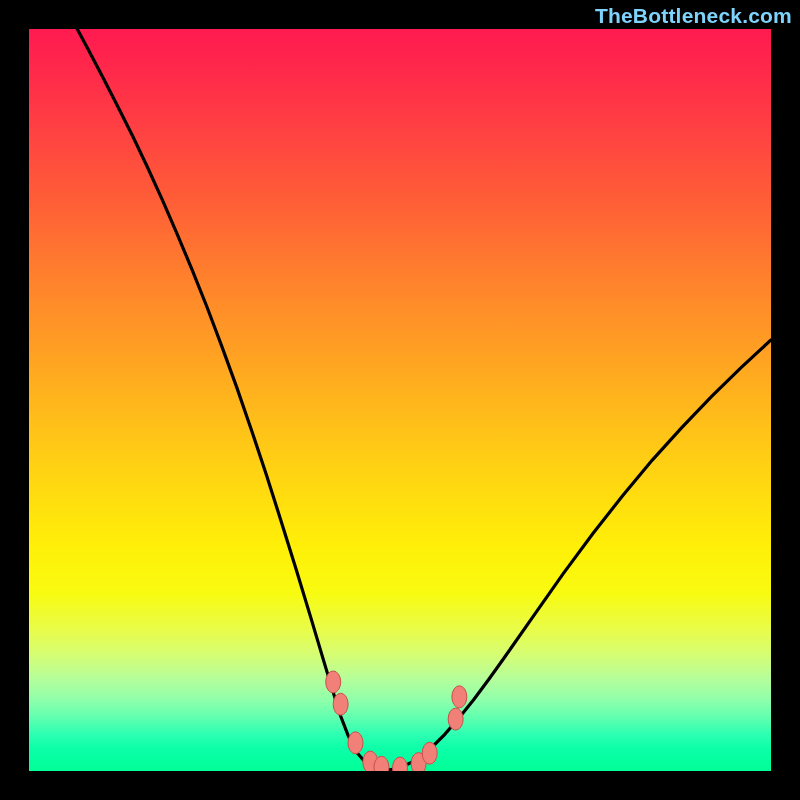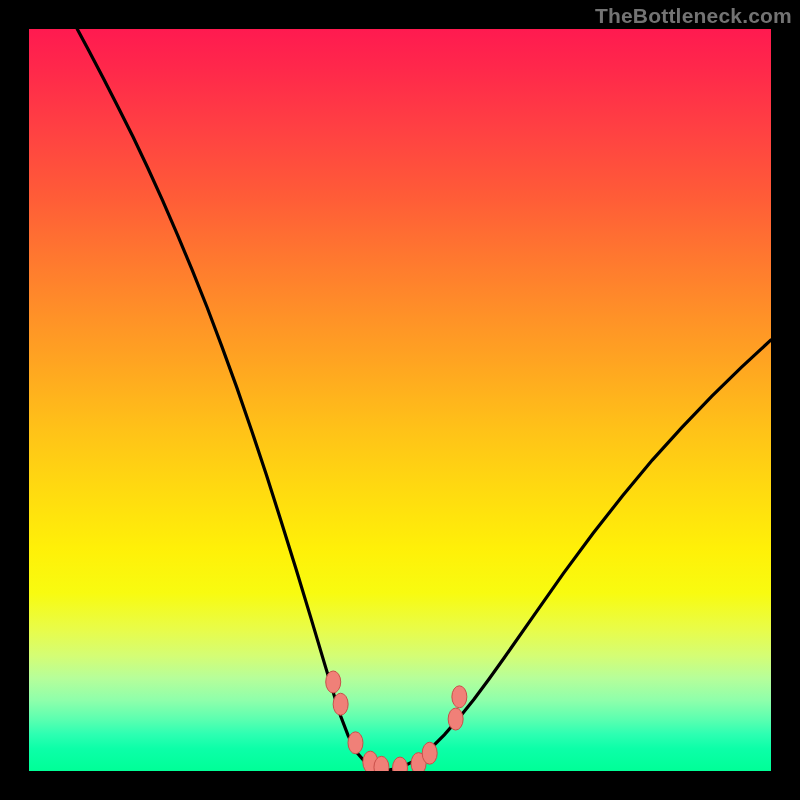--- a/index.html
+++ b/index.html
@@ -51,21 +51,21 @@
     left: 0;
     top: 0;
     width: 742px;
     height: 742px;
     display: block;
   }
   .watermark {
     position: absolute;
     top: 4px;
     right: 8px;
-    color: #737373;
+    color: #7dd3fc;
     font-size: 21px;
     font-weight: 600;
     letter-spacing: 0.2px;
     user-select: none;
   }
 </style>
 </head>
 <body>
 
 <div class="frame">

